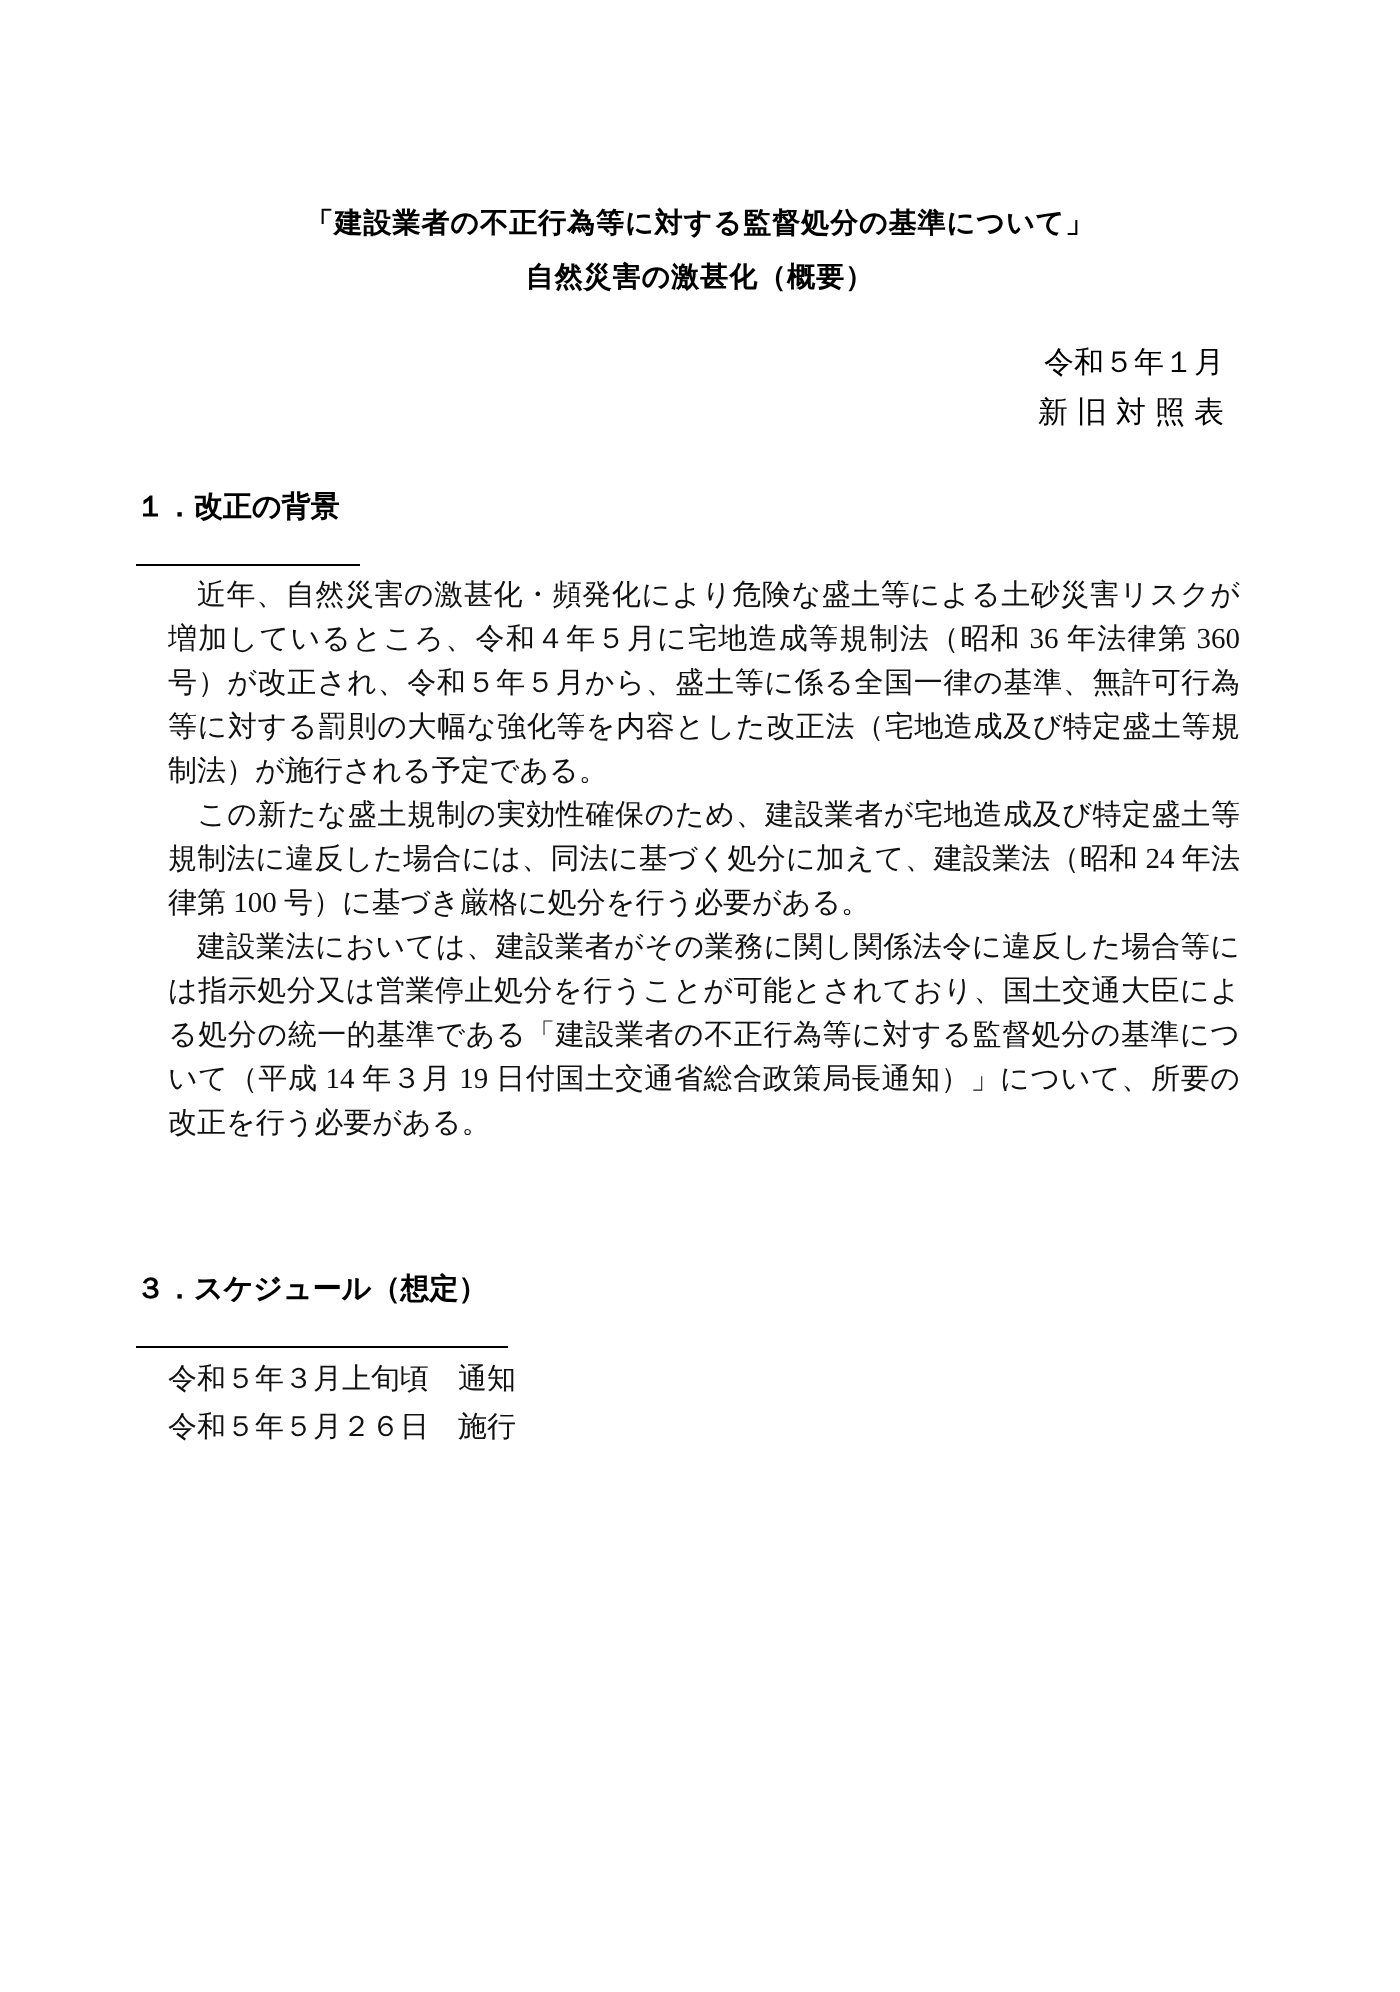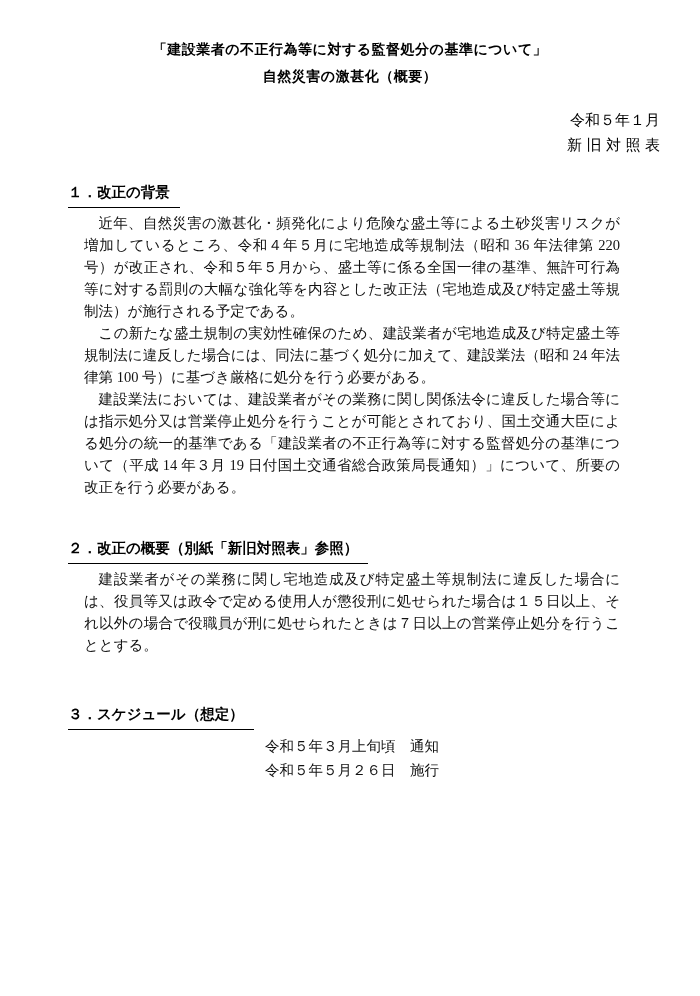--- a/index.html
+++ b/index.html
@@ -11,75 +11,75 @@
     position: relative;
     width: 700px;
     height: 996px;
     background: #ffffff;
     color: #111111;
     font-family: "Liberation Serif", "DejaVu Serif", serif;
     overflow: hidden;
     box-sizing: border-box;
   }
   .doc-title {
-    padding-top: 36px;
+    padding-top: 98px;
     text-align: center;
     font-family: "Liberation Sans", "DejaVu Sans", sans-serif;
     font-weight: bold;
     font-size: 14px;
     line-height: 27px;
     letter-spacing: 0.5px;
     color: #000000;
   }
   .issuance {
     margin-top: 18px;
-    margin-right: 40px;
+    margin-right: 88px;
     text-align: right;
     font-size: 15px;
     line-height: 25px;
     color: #000000;
   }
   .iss-agency {
     letter-spacing: 4.5px;
     margin-right: -4.5px;
   }
   .section {
     margin-left: 68px;
     margin-right: 80px;
   }
   .sec-background { margin-top: 22px; }
   .sec-outline    { margin-top: 38px; }
-  .sec-schedule   { margin-top: 46px; }
+  .sec-schedule   { margin-top: 60px; }
   .sec-heading-row {
     line-height: 24px;
   }
   .sec-heading {
     display: inline-block;
-    font-family: Liberation Mono, monospace;
+    font-family: Liberation Serif, serif;
     font-weight: bold;
     font-size: 14.5px;
     color: #000000;
     border-bottom: 1.5px solid #000000;
-    padding: 0 10px 2px 0;
+    padding: 0 10px 16px 0;
   }
   .sec-body {
     margin-left: 16px;
     margin-top: 4px;
     font-size: 14.5px;
     line-height: 22px;
     text-align: justify;
     color: #111111;
   }
   .sec-body p {
     margin: 0;
     text-indent: 1em;
   }
   .schedule-body {
     line-height: 24px;
-    text-align: center;
+    text-align: left;
   }
   .schedule-line {
     white-space: nowrap;
   }
   .sched-event {
     margin-left: 1em;
   }
 </style>
 </head>
 <body>
@@ -94,34 +94,26 @@
   <div class="issuance">
     <div class="iss-date">令和５年１月</div>
     <div class="iss-agency">新旧対照表</div>
   </div>
 
   <div class="section sec-background">
     <div class="sec-heading-row">
       <span class="sec-heading">１．改正の背景</span>
     </div>
     <div class="sec-body">
-      <p>近年、自然災害の激甚化・頻発化により危険な盛土等による土砂災害リスクが増加しているところ、令和４年５月に宅地造成等規制法（昭和 36 年法律第 220 号）が改正され、令和５年５月から、盛土等に係る全国一律の基準、無許可行為等に対する罰則の大幅な強化等を内容とした改正法（宅地造成及び特定盛土等規制法）が施行される予定である。</p>
+      <p>近年、自然災害の激甚化・頻発化により危険な盛土等による土砂災害リスクが増加しているところ、令和４年５月に宅地造成等規制法（昭和 36 年法律第 360 号）が改正され、令和５年５月から、盛土等に係る全国一律の基準、無許可行為等に対する罰則の大幅な強化等を内容とした改正法（宅地造成及び特定盛土等規制法）が施行される予定である。</p>
       <p>この新たな盛土規制の実効性確保のため、建設業者が宅地造成及び特定盛土等規制法に違反した場合には、同法に基づく処分に加えて、建設業法（昭和 24 年法律第 100 号）に基づき厳格に処分を行う必要がある。</p>
       <p>建設業法においては、建設業者がその業務に関し関係法令に違反した場合等には指示処分又は営業停止処分を行うことが可能とされており、国土交通大臣による処分の統一的基準である「建設業者の不正行為等に対する監督処分の基準について（平成 14 年３月 19 日付国土交通省総合政策局長通知）」について、所要の改正を行う必要がある。</p>
     </div>
   </div>
 
-  <div class="section sec-outline">
-    <div class="sec-heading-row">
-      <span class="sec-heading">２．改正の概要（別紙「新旧対照表」参照）</span>
-    </div>
-    <div class="sec-body">
-      <p>建設業者がその業務に関し宅地造成及び特定盛土等規制法に違反した場合には、役員等又は政令で定める使用人が懲役刑に処せられた場合は１５日以上、それ以外の場合で役職員が刑に処せられたときは７日以上の営業停止処分を行うこととする。</p>
-    </div>
-  </div>
 
   <div class="section sec-schedule">
     <div class="sec-heading-row">
       <span class="sec-heading">３．スケジュール（想定）</span>
     </div>
     <div class="sec-body schedule-body">
       <div class="schedule-line">
         <span>令和５年３月上旬頃</span><span class="sched-event">通知</span>
       </div>
       <div class="schedule-line">

